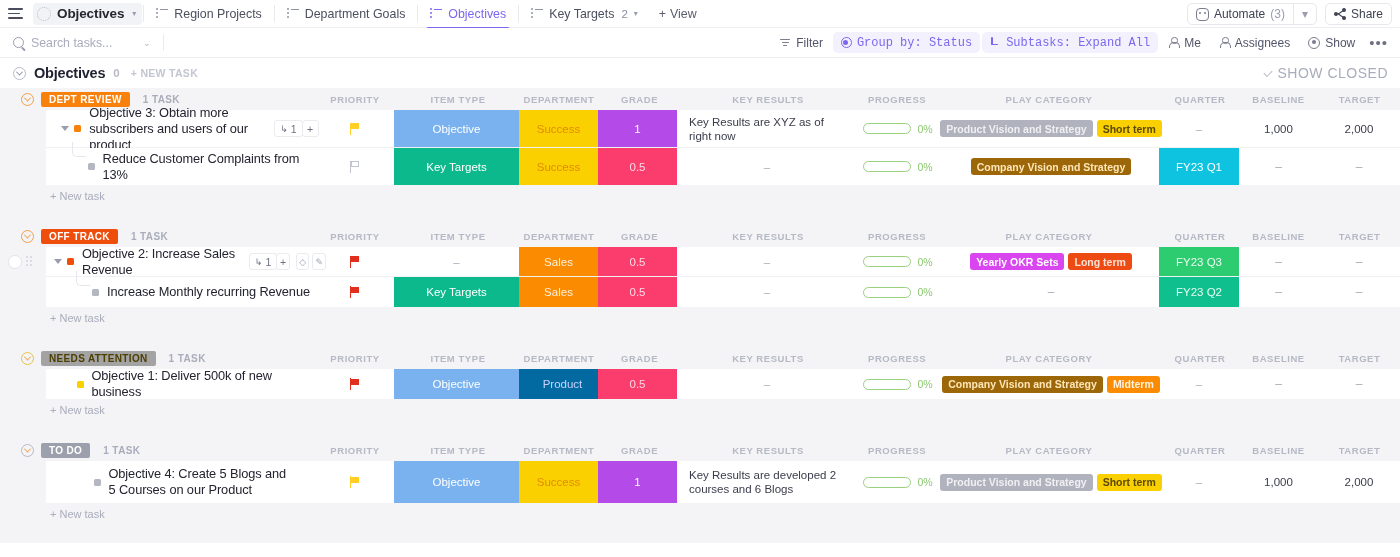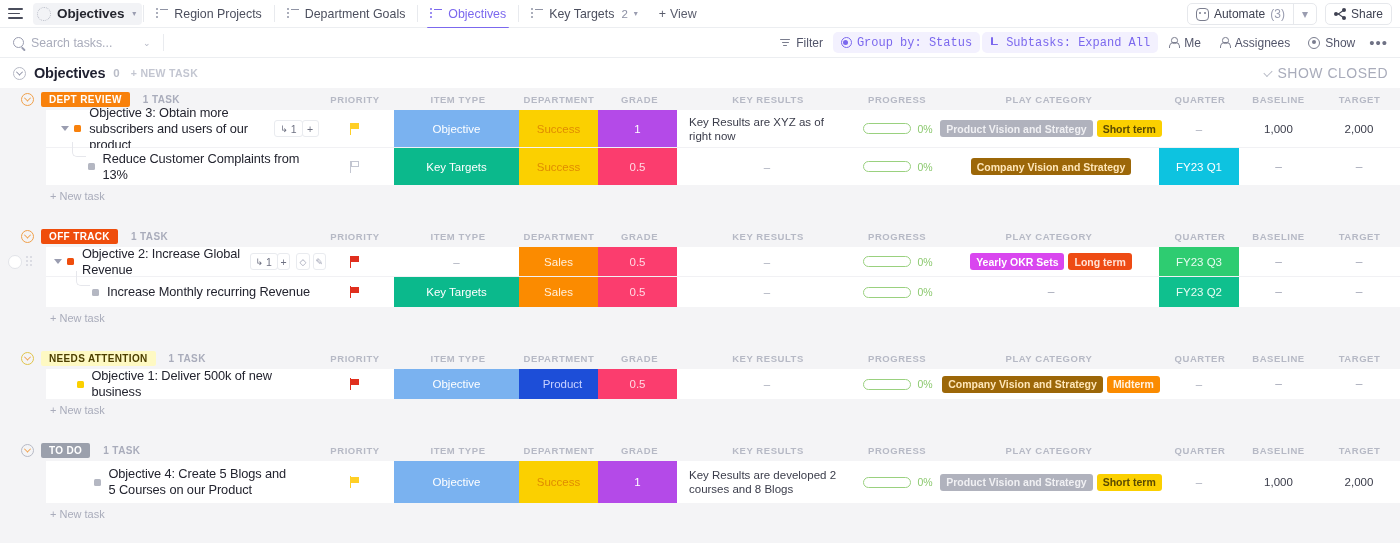--- a/index.html
+++ b/index.html
@@ -456,21 +456,21 @@
               <i></i>
               <i></i>
               <i></i>
               <i></i>
               <i></i>
             </span>
       </div>
           <div class="cell namecell" style="position:absolute;left:0px;width:280px;top:0;bottom:0;">
             <span class="twisty"></span>
             <span class="subsq" style="background:#ef4d0c;margin-right:8px"></span>
-            <span class="tname" style="max-width:212px;display:inline-block">Objective 2: Increase Global Revenue</span>
+            <span class="tname" style="max-width:212px;display:inline-block">Objective 2: Increase Sales Revenue</span>
             <span class="chip-sm" style="margin-left:7px">
         <span style="font-size:9px">↳</span>1</span>
             <span class="chip-sm chip-plus" style="margin-left:-1px">+</span>
             <span class="icon-btn" style="margin-left:6px;font-size:9px;color:#9a9db0">◇</span>
                              <span class="icon-btn" style="margin-left:3px;font-size:9px;color:#9a9db0">✎</span>
           </div>
           <div class="cell" style="position:absolute;left:279px;width:60px;top:0;bottom:0;">
             <span class="flag">
       <i style="background:#e02f1e"></i>
       <b style="background:#e02f1e"></b>
@@ -547,21 +547,21 @@
        <span class="dash">–</span>
           </div>
         </div>
       </div>
       <div class="newtask-row">+ New task</div>
       <div class="group-gap"></div>
     </div>
     <div class="group">
       <div class="group-head" style="position:relative">
       <div class="gchev" style="border-color:#e0c44a"></div>
-      <span class="status-pill" style="background:#fef9c3;color:#4d3f00">NEEDS ATTENTION</span>
+      <span class="status-pill" style="background:#a3a3a3;color:#4d3f00">NEEDS ATTENTION</span>
       <span class="task-count">1 TASK</span>
       <div style="position:absolute;left:46px;right:0;top:0;bottom:0">
           <div class="colhdr" style="left:279px;width:60px;top:6px">PRIORITY</div>
           <div class="colhdr" style="left:382px;width:60px;top:6px">ITEM TYPE</div>
           <div class="colhdr" style="left:476px;width:74px;top:6px">DEPARTMENT</div>
           <div class="colhdr" style="left:575px;width:36px;top:6px">GRADE</div>
           <div class="colhdr" style="left:684px;width:76px;top:6px">KEY RESULTS</div>
           <div class="colhdr" style="left:822px;width:58px;top:6px">PROGRESS</div>
           <div class="colhdr" style="left:956px;width:94px;top:6px">PLAY CATEGORY</div>
           <div class="colhdr" style="left:1128px;width:52px;top:6px">QUARTER</div>
@@ -577,21 +577,21 @@
           </div>
           <div class="cell" style="position:absolute;left:279px;width:60px;top:0;bottom:0;">
             <span class="flag">
       <i style="background:#e02f1e"></i>
       <b style="background:#e02f1e"></b>
             </span>
           </div>
           <div class="cell" style="position:absolute;left:348px;width:125px;top:0;bottom:0;background:#7ab2f0;">
        <span class="fullcell" style="color:#ffffff">Objective</span>
           </div>
-          <div class="cell" style="position:absolute;left:473px;width:87px;top:0;bottom:0;background:#1d4ed8;">
+          <div class="cell" style="position:absolute;left:473px;width:87px;top:0;bottom:0;background:#0369a1;">
        <span class="fullcell" style="color:#c8d2ff">Product</span>
           </div>
           <div class="cell" style="position:absolute;left:552px;width:79px;top:0;bottom:0;background:#fb3d6e;">
        <span class="fullcell" style="color:#ffd9e3">0.5</span>
           </div>
           <div class="cell" style="position:absolute;left:635px;width:172px;top:0;bottom:0;justify-content:center;padding:0 8px;">
        <span style="font-size:11.5px;line-height:14px;color:#a9acbb">–</span>
           </div>
           <div class="cell" style="position:absolute;left:807px;width:90px;top:0;bottom:0;">
        <span class="pbar"></span>
@@ -648,21 +648,21 @@
           <div class="cell" style="position:absolute;left:348px;width:125px;top:0;bottom:0;background:#7ab2f0;">
        <span class="fullcell" style="color:#ffffff">Objective</span>
           </div>
           <div class="cell" style="position:absolute;left:473px;width:79px;top:0;bottom:0;background:#fbd000;">
        <span class="fullcell" style="color:#e08c00">Success</span>
           </div>
           <div class="cell" style="position:absolute;left:552px;width:79px;top:0;bottom:0;background:#b44ae8;">
        <span class="fullcell" style="color:#ffffff">1</span>
           </div>
           <div class="cell" style="position:absolute;left:635px;width:172px;top:0;bottom:0;justify-content:flex-start;padding:0 8px;">
-       <span style="font-size:11.5px;line-height:14px;color:#3a3c4a">Key Results are developed 2 courses and 8 Blogs</span>
+       <span style="font-size:11.5px;line-height:14px;color:#3a3c4a">Key Results are developed 2 courses and 6 Blogs</span>
           </div>
           <div class="cell" style="position:absolute;left:807px;width:90px;top:0;bottom:0;">
        <span class="pbar"></span>
        <span class="ppct">0%</span>
           </div>
           <div class="cell" style="position:absolute;left:897px;width:216px;top:0;bottom:0;gap:4px;">
             <span class="tag" style="background:#b0b2bd;color:#f0f0f3">Product Vision and Strategy</span>
             <span class="tag" style="background:#fbd000;color:#5b4a00">Short term</span>
           </div>
           <div class="cell" style="position:absolute;left:1113px;width:80px;top:0;bottom:0;">

